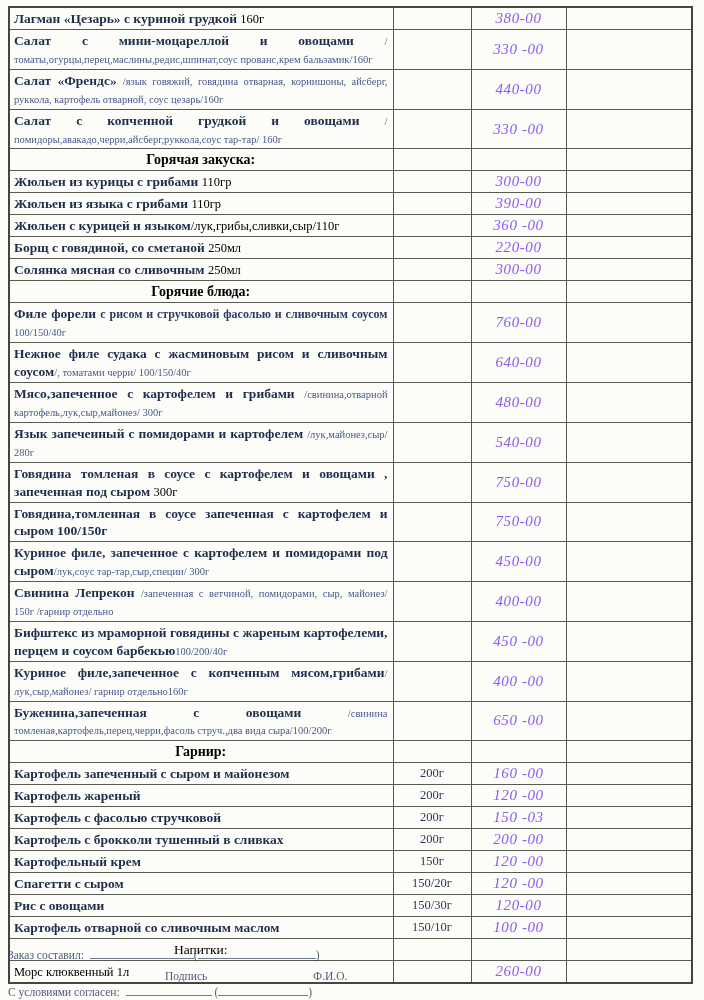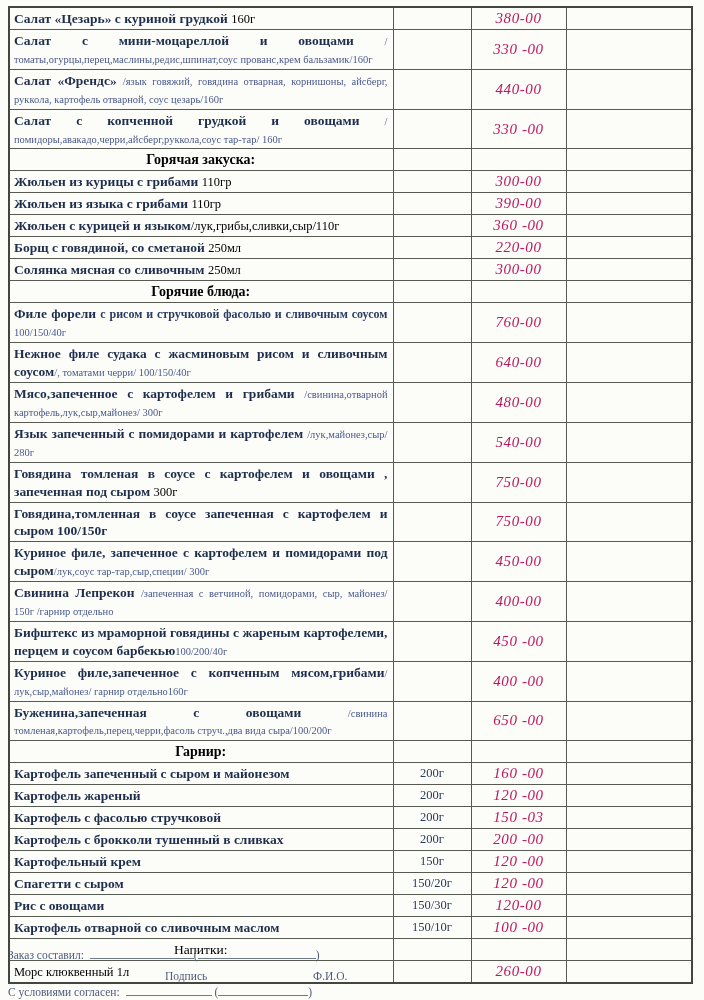--- a/index.html
+++ b/index.html
@@ -18,21 +18,21 @@
   td{
     border:1px solid #565a50;
     vertical-align:middle;
     overflow:hidden;
   }
   .c-name{width:384px;text-align:justify;padding:1px 5px 2px 4px;line-height:1.12;}
   .c-portion{width:78px;text-align:center;font-size:12.5px;color:#2c3a58;padding:0 16px;}
   .c-price{
     width:95px;text-align:center;
     font-style:italic;font-size:15px;letter-spacing:.6px;
-    color:#be185d;padding:0 2px;white-space:nowrap;
+    color:#8b5cf6;padding:0 2px;white-space:nowrap;
   }
   .c-extra{width:126px;}
   .row-item td{height:18px;}
   .row-section td{height:18px;}
   .sg-b{font-weight:bold;font-size:13.5px;color:#1f2e4d;}
   .sg-b2{font-weight:bold;font-size:12px;color:#2c3c63;}
   .sg-u{font-size:12.5px;color:#000000;}
   .sg-d{font-size:10.5px;color:#4a5a8c;}
   .hdr{text-align:center;font-weight:bold;font-size:14px;color:#000000;}
   .hdr-plain{font-weight:normal;font-size:13.5px;}
@@ -59,21 +59,21 @@
 <div class="sheet">
   <table class="menu">
     <colgroup>
       <col style="width:384px">
         <col style="width:78px">
         <col style="width:95px">
         <col style="width:126px">
     </colgroup>
     <tbody>
         <tr class="row-item">
-          <td class="c-name"><span class="sg-b">Салат «Цезарь» с куриной грудкой </span><span class="sg-u">160г</span></td>
+          <td class="c-name"><span class="sg-b">Лагман «Цезарь» с куриной грудкой </span><span class="sg-u">160г</span></td>
           <td class="c-portion"></td>
           <td class="c-price">380-00</td>
           <td class="c-extra"></td>
         </tr>
         <tr class="row-item">
           <td class="c-name"><span class="sg-b">Салат с мини-моцареллой и овощами </span><span class="sg-d">/томаты,огурцы,перец,маслины,редис,шпинат,соус прованс,крем бальзамик/160г</span></td>
           <td class="c-portion"></td>
           <td class="c-price">330 -00</td>
           <td class="c-extra"></td>
         </tr>

